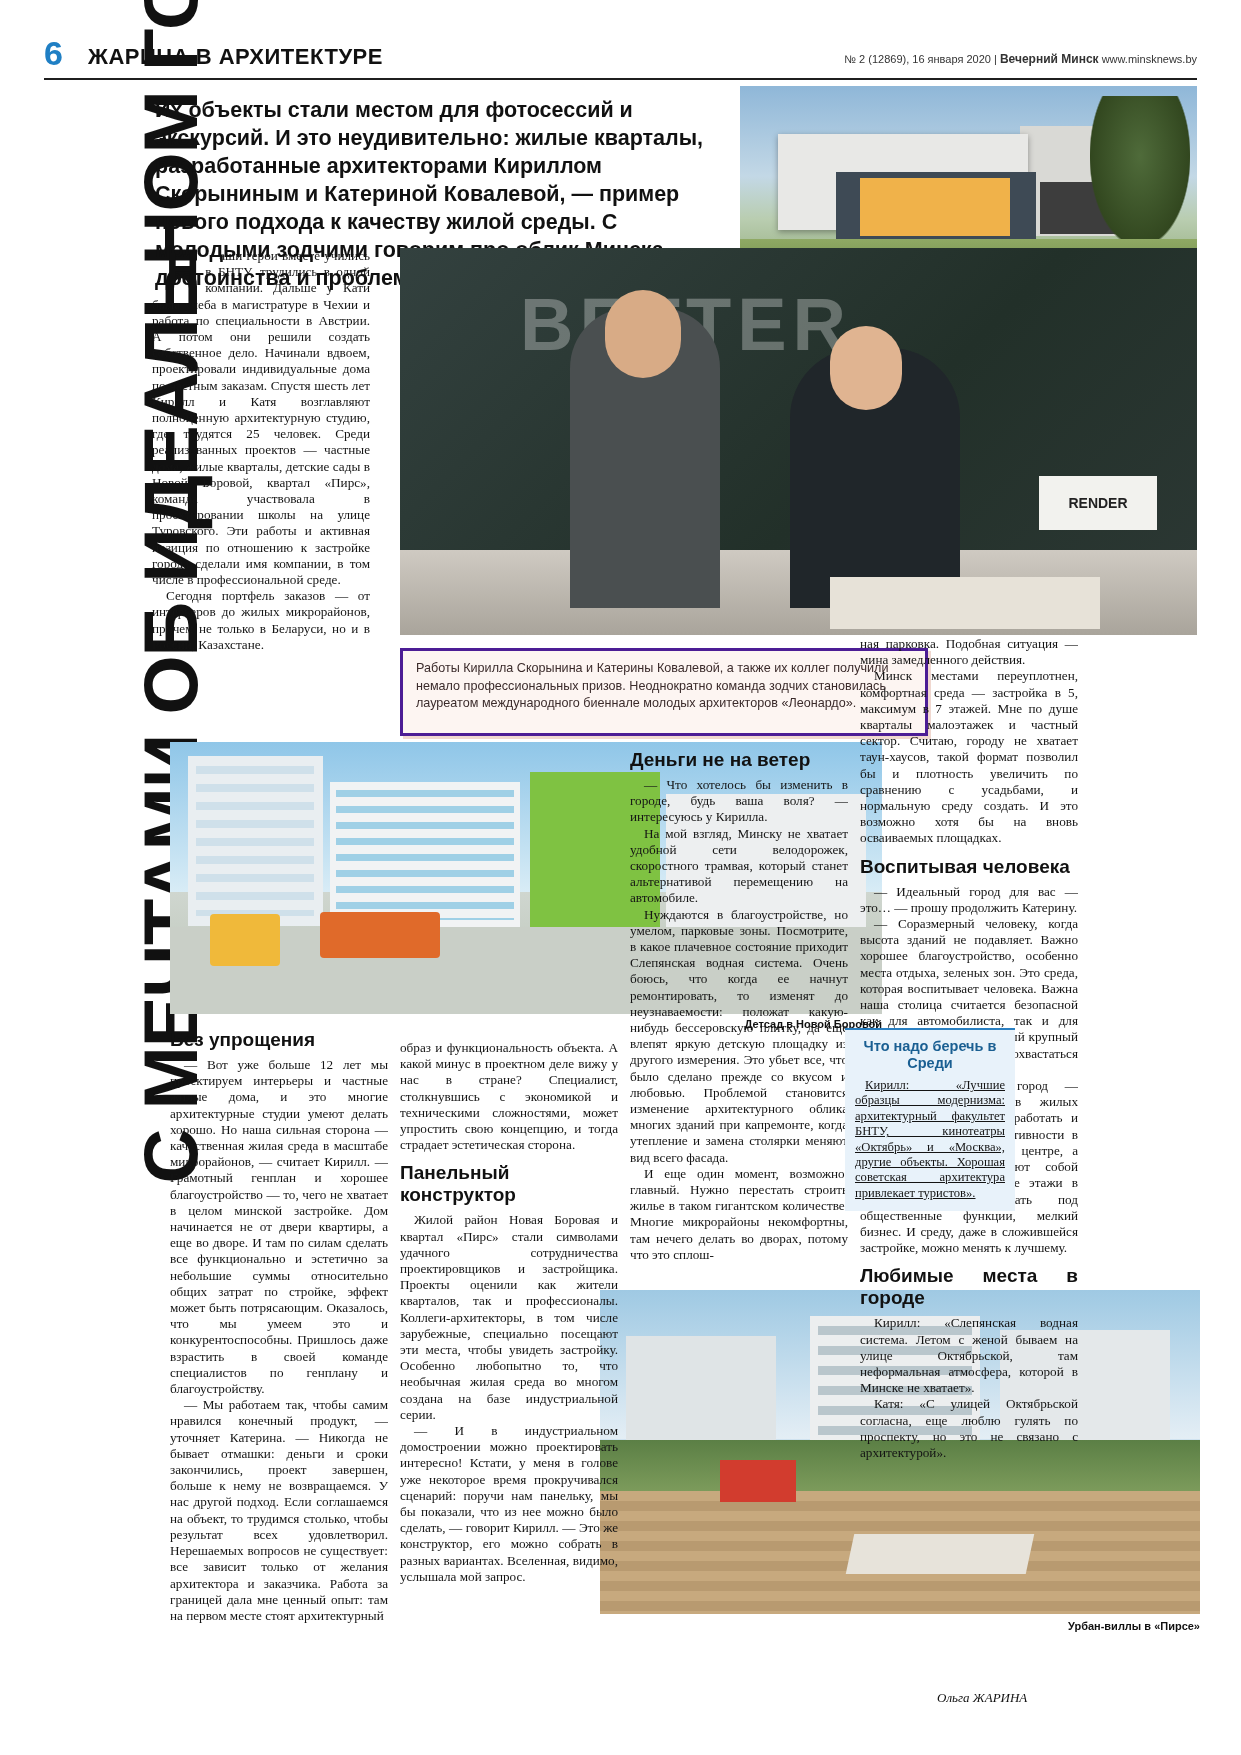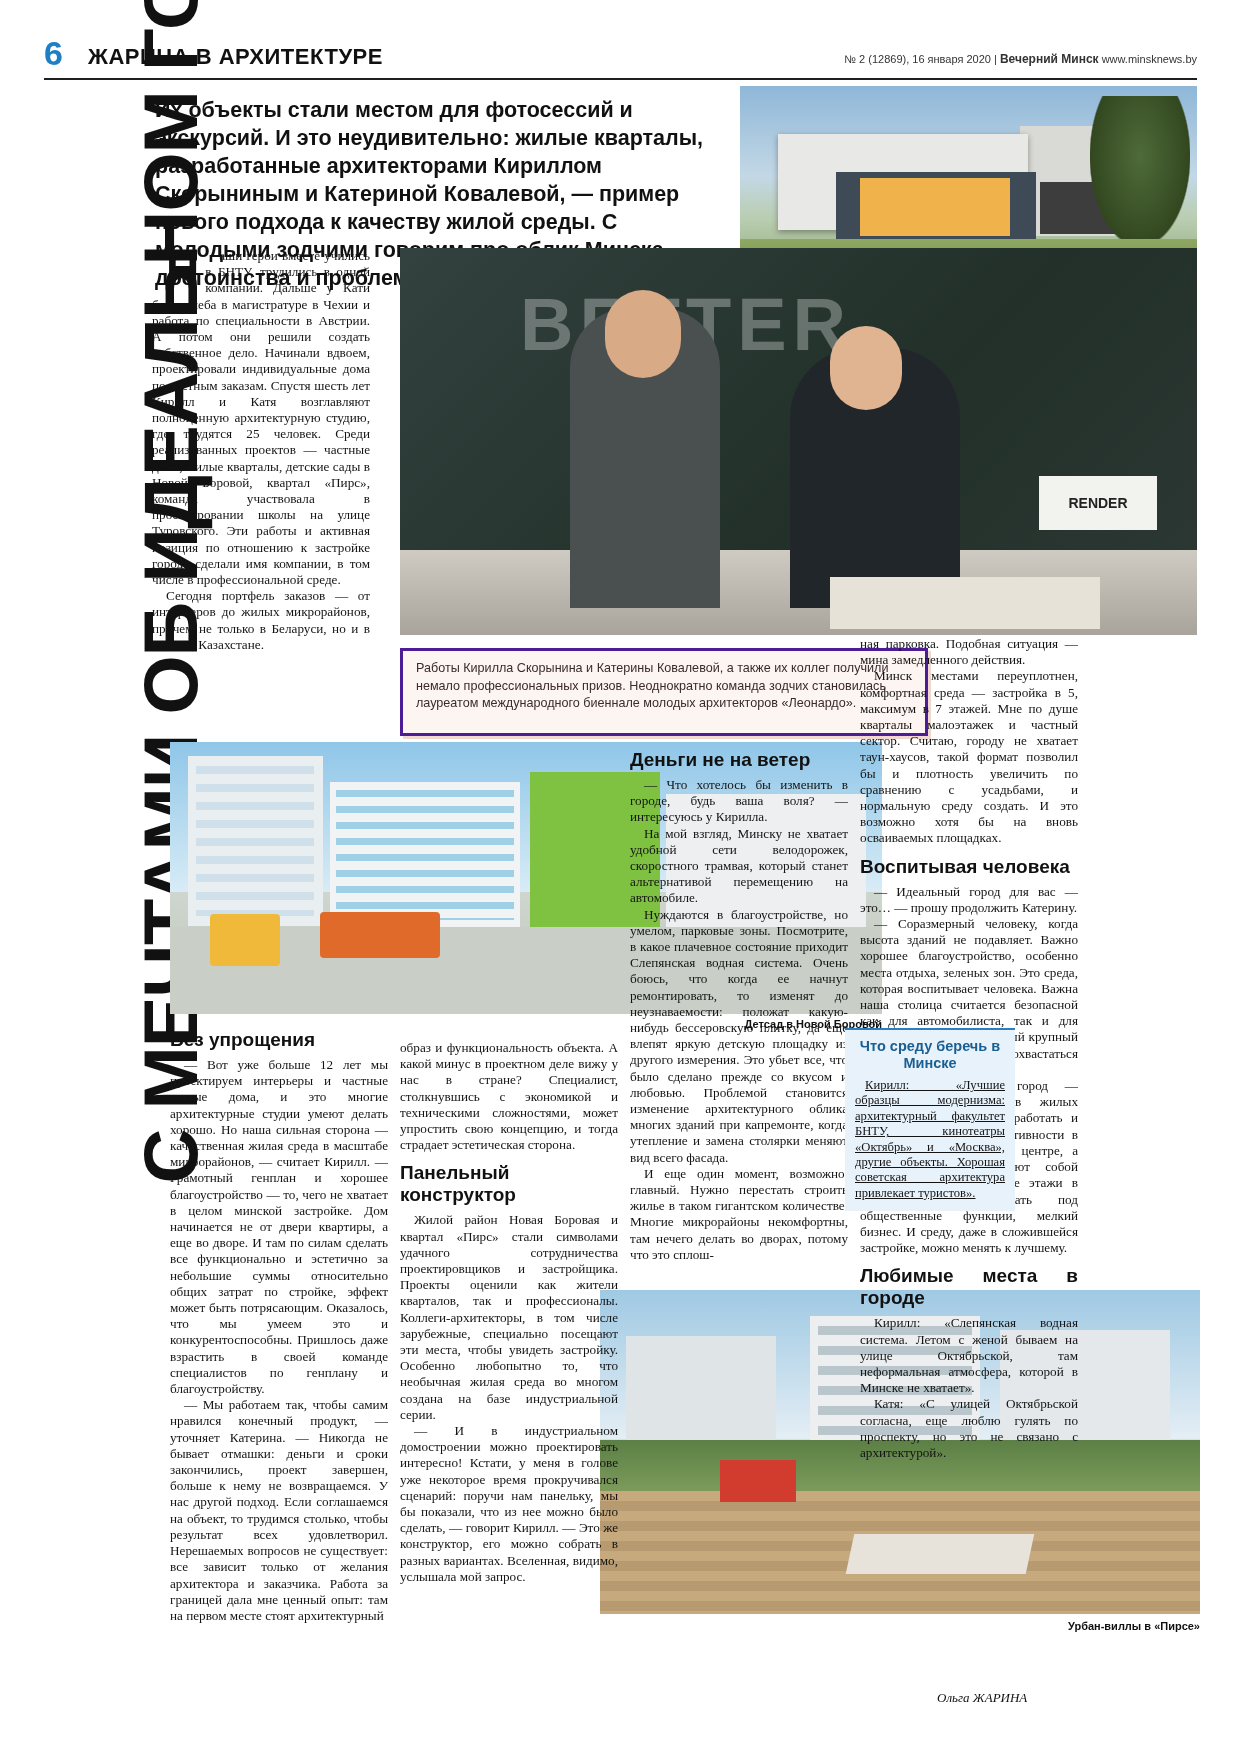--- a/index.html
+++ b/index.html
@@ -259,19 +259,19 @@
     <div class="sub">Воспитывая человека</div>
     <p>— Идеальный город для вас — это… — прошу продолжить Катерину.</p>
     <p>— Соразмерный человеку, когда высота зданий не подавляет. Важно хорошее благоустройство, особенно места отдыха, зеленых зон. Это среда, которая воспитывает человека. Важна наша столица считается безопасной как для автомобилиста, так и для пешехода. Далеко не каждый крупный населенный пункт может похвастаться этим.</p>
     <p>А еще идеальный город — разнообразный, когда в жилых районах также есть где работать и отдыхать. Сегодня все активности в Минске сосредоточены в центре, а микрорайоны представляют собой спальники. Нужно первые этажи в жилых домах отдавать под общественные функции, мелкий бизнес. И среду, даже в сложившейся застройке, можно менять к лучшему.</p>
     <div class="sub">Любимые места в городе</div>
     <p>Кирилл: «Слепянская водная система. Летом с женой бываем на улице Октябрьской, там неформальная атмосфера, которой в Минске не хватает».</p>
     <p>Катя: «С улицей Октябрьской согласна, еще люблю гулять по проспекту, но это не связано с архитектурой».</p>
   </div>
 
   <div class="sidebox">
-    <h4>Что среду беречь в Минске</h4>
+    <h4>Что надо беречь в Среди</h4>
     <p>Кирилл: «Лучшие образцы модернизма: архитектурный факультет БНТУ, кинотеатры «Октябрь» и «Москва», другие объекты. Хорошая советская архитектура привлекает туристов».</p>
   </div>
 
   <div class="signature">Ольга ЖАРИНА</div>
 
 </div>
 
 </body></html>

